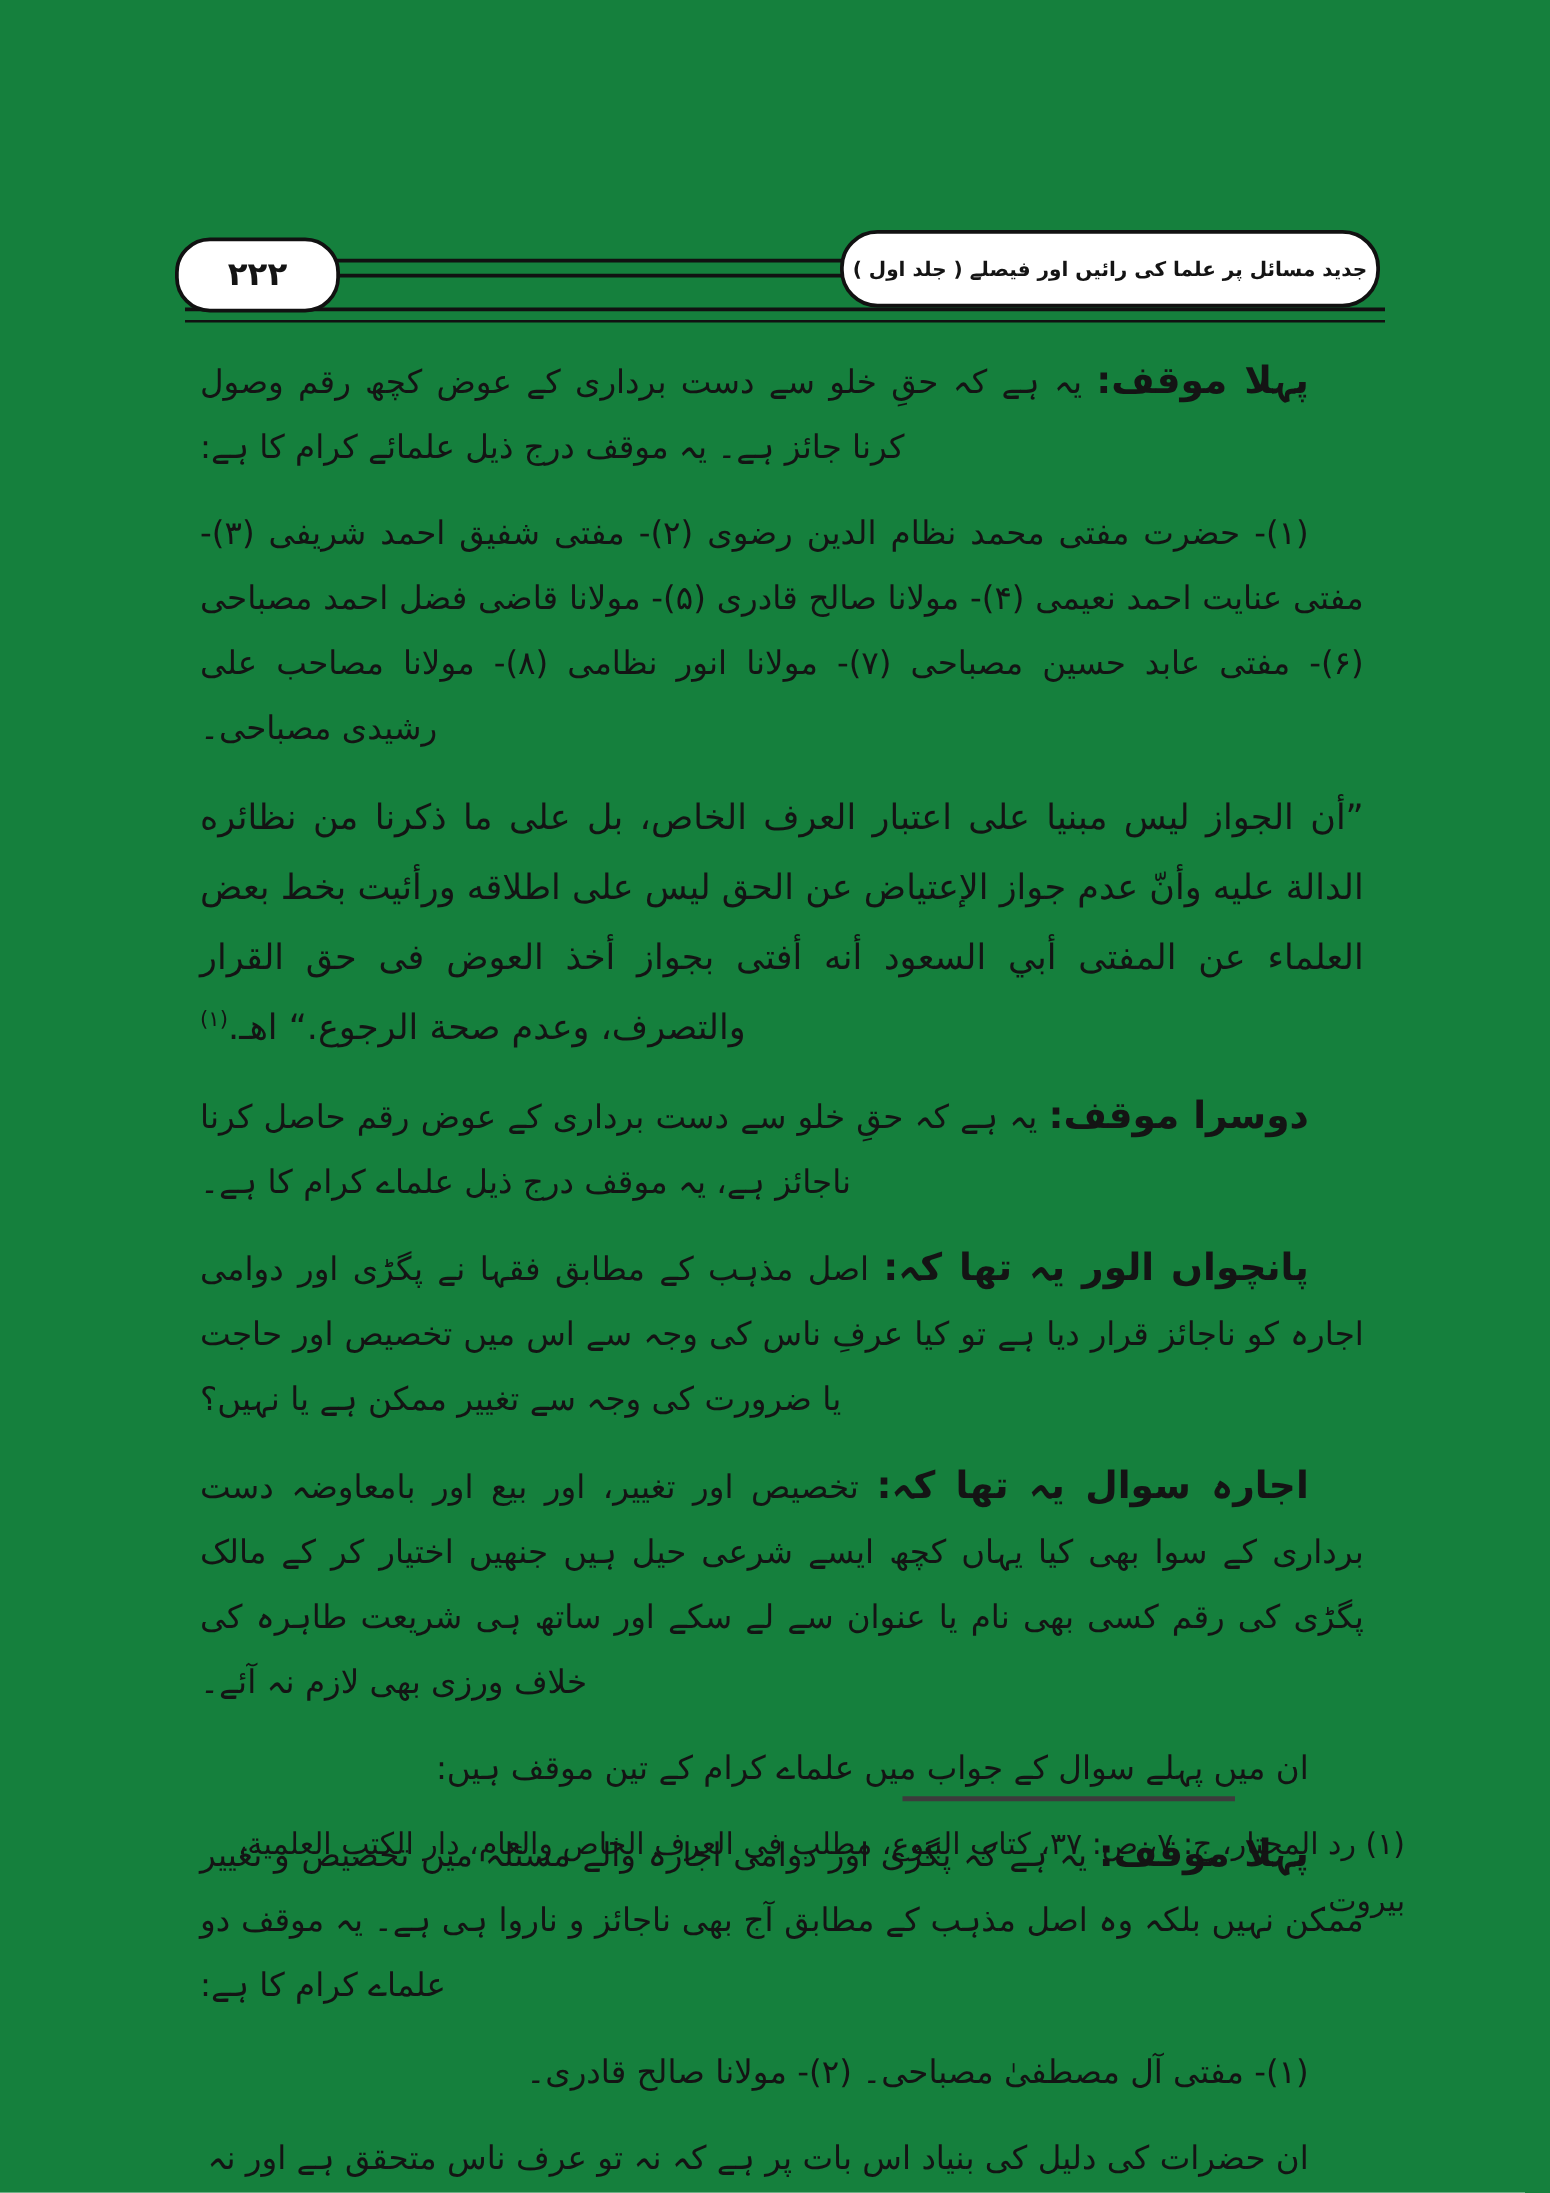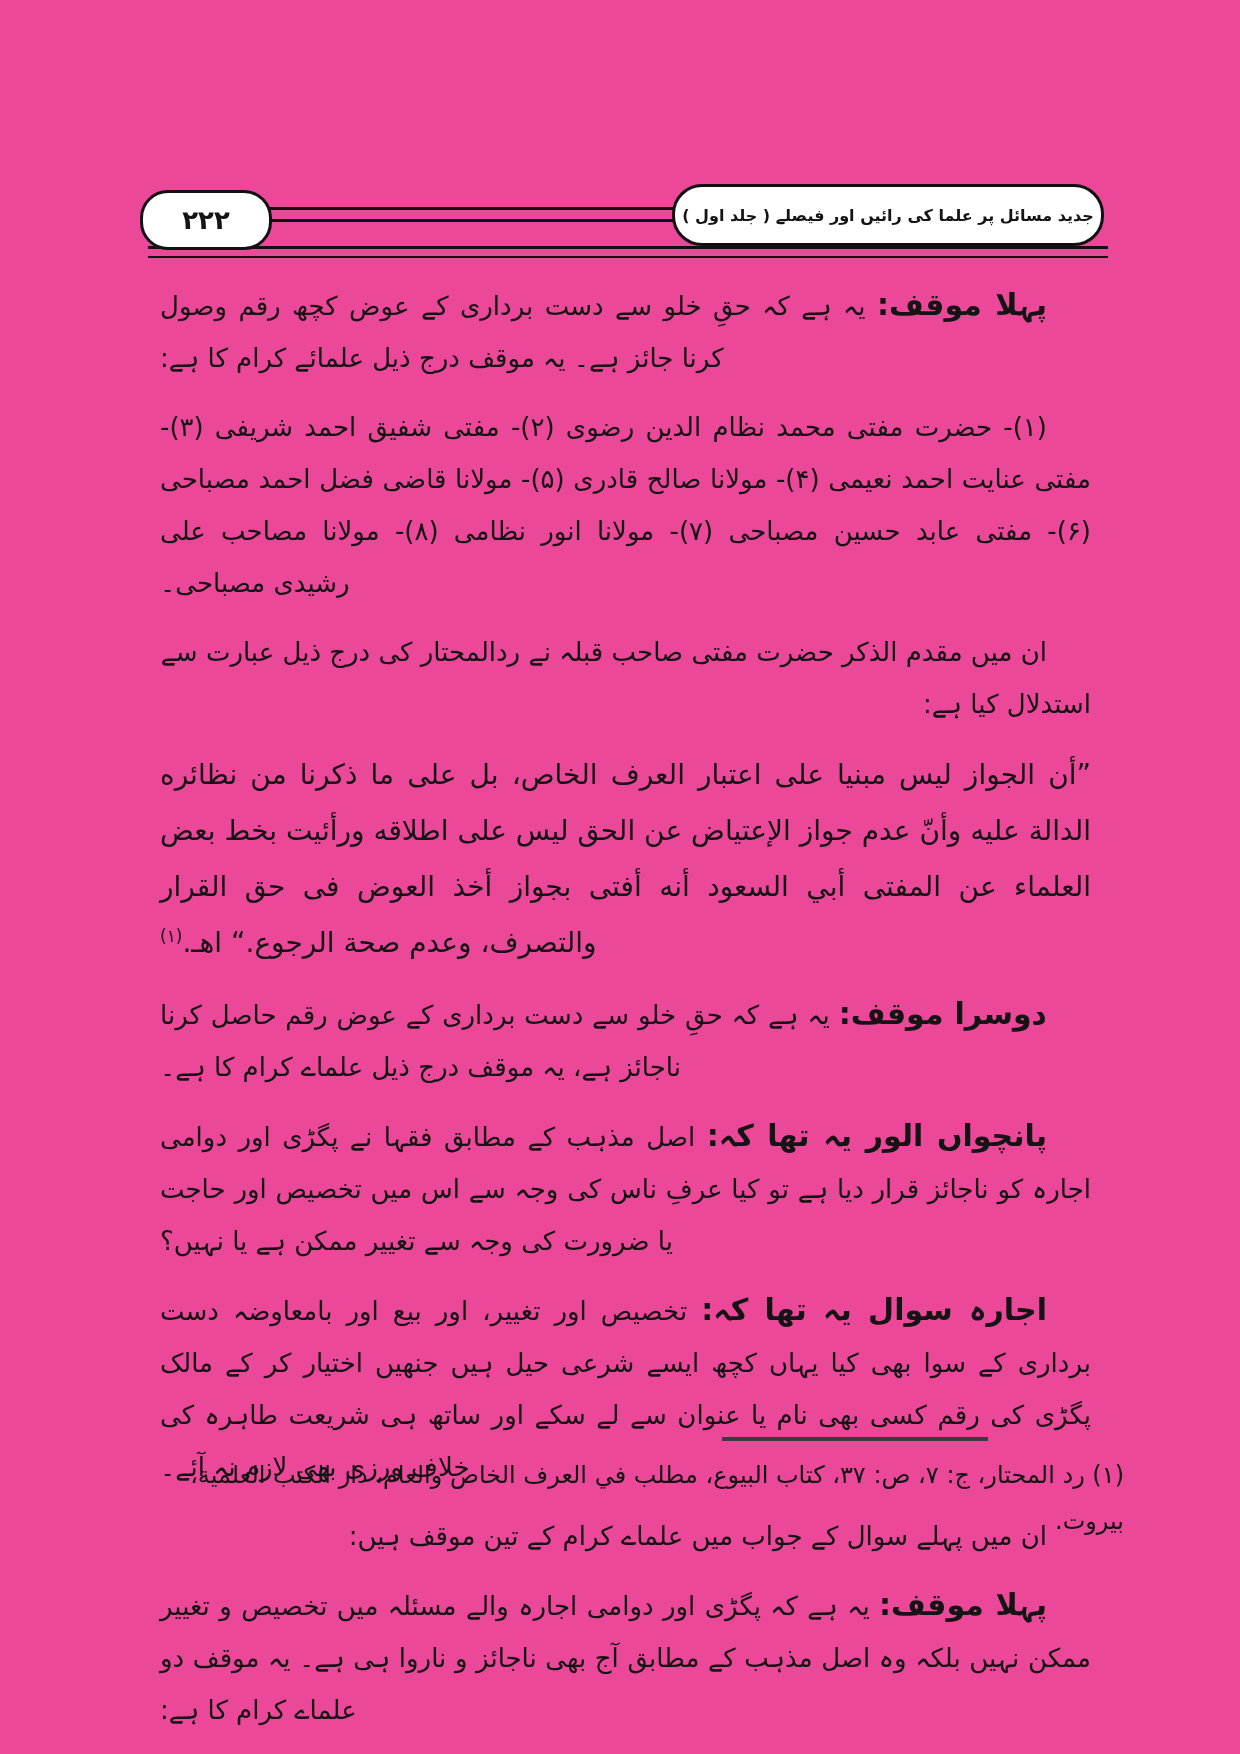--- a/index.html
+++ b/index.html
@@ -1,21 +1,21 @@
 <!DOCTYPE html>
 <html lang="ur" dir="rtl"><head>
 <meta charset="utf-8">
 <style>
   html,body{margin:0;padding:0;}
   body{
     width:1240px;height:1754px;background:#ffffff;color:#141414;
     font-family:"DejaVu Sans","Liberation Serif",sans-serif;
     position:relative;overflow:hidden;
   }
-  .page{position:absolute;inset:0;background:#ec4899;}
+  .page{position:absolute;inset:0;background:#15803d;}
 
   
   .hdr{position:absolute;top:0;left:0;width:1240px;height:260px;}
   .pagenum-capsule{
     position:absolute;left:140px;top:190px;width:126px;height:54px;
     border:3px solid #111;border-radius:28px;
     display:flex;align-items:center;justify-content:center;
     font-size:26px;font-weight:bold;background:#fff;z-index:2;
   }
   .hdr-connector{
@@ -79,23 +79,20 @@
 
     <p class="para">
       <b class="lbl">پہلا موقف:</b>
       <span>یہ ہے کہ حقِ خلو سے دست برداری کے عوض کچھ رقم وصول کرنا جائز ہے۔ یہ موقف درج ذیل علمائے کرام کا ہے:</span>
     </p>
 
     <p class="para">
       <span>(۱)- حضرت مفتی محمد نظام الدین رضوی (۲)- مفتی شفیق احمد شریفی (۳)- مفتی عنایت احمد نعیمی (۴)- مولانا صالح قادری (۵)- مولانا قاضی فضل احمد مصباحی (۶)- مفتی عابد حسین مصباحی (۷)- مولانا انور نظامی (۸)- مولانا مصاحب علی رشیدی مصباحی۔</span>
     </p>
 
-    <p class="para single">
-      <span>ان میں مقدم الذکر حضرت مفتی صاحب قبلہ نے ردالمحتار کی درج ذیل عبارت سے استدلال کیا ہے:</span>
-    </p>
 
     <p class="para arabic">
       <span>”أن الجواز ليس مبنيا على اعتبار العرف الخاص، بل على ما ذكرنا من نظائره الدالة عليه وأنّ عدم جواز الإعتياض عن الحق ليس على اطلاقه ورأئيت بخط بعض العلماء عن المفتى أبي السعود أنه أفتى بجواز أخذ العوض فى حق القرار والتصرف، وعدم صحة الرجوع.“ اهـ.</span><sup class="fnmark">(۱)</sup>
     </p>
 
     <p class="para">
       <b class="lbl">دوسرا موقف:</b>
       <span>یہ ہے کہ حقِ خلو سے دست برداری کے عوض رقم حاصل کرنا ناجائز ہے، یہ موقف درج ذیل علماے کرام کا ہے۔</span>
     </p>
 

